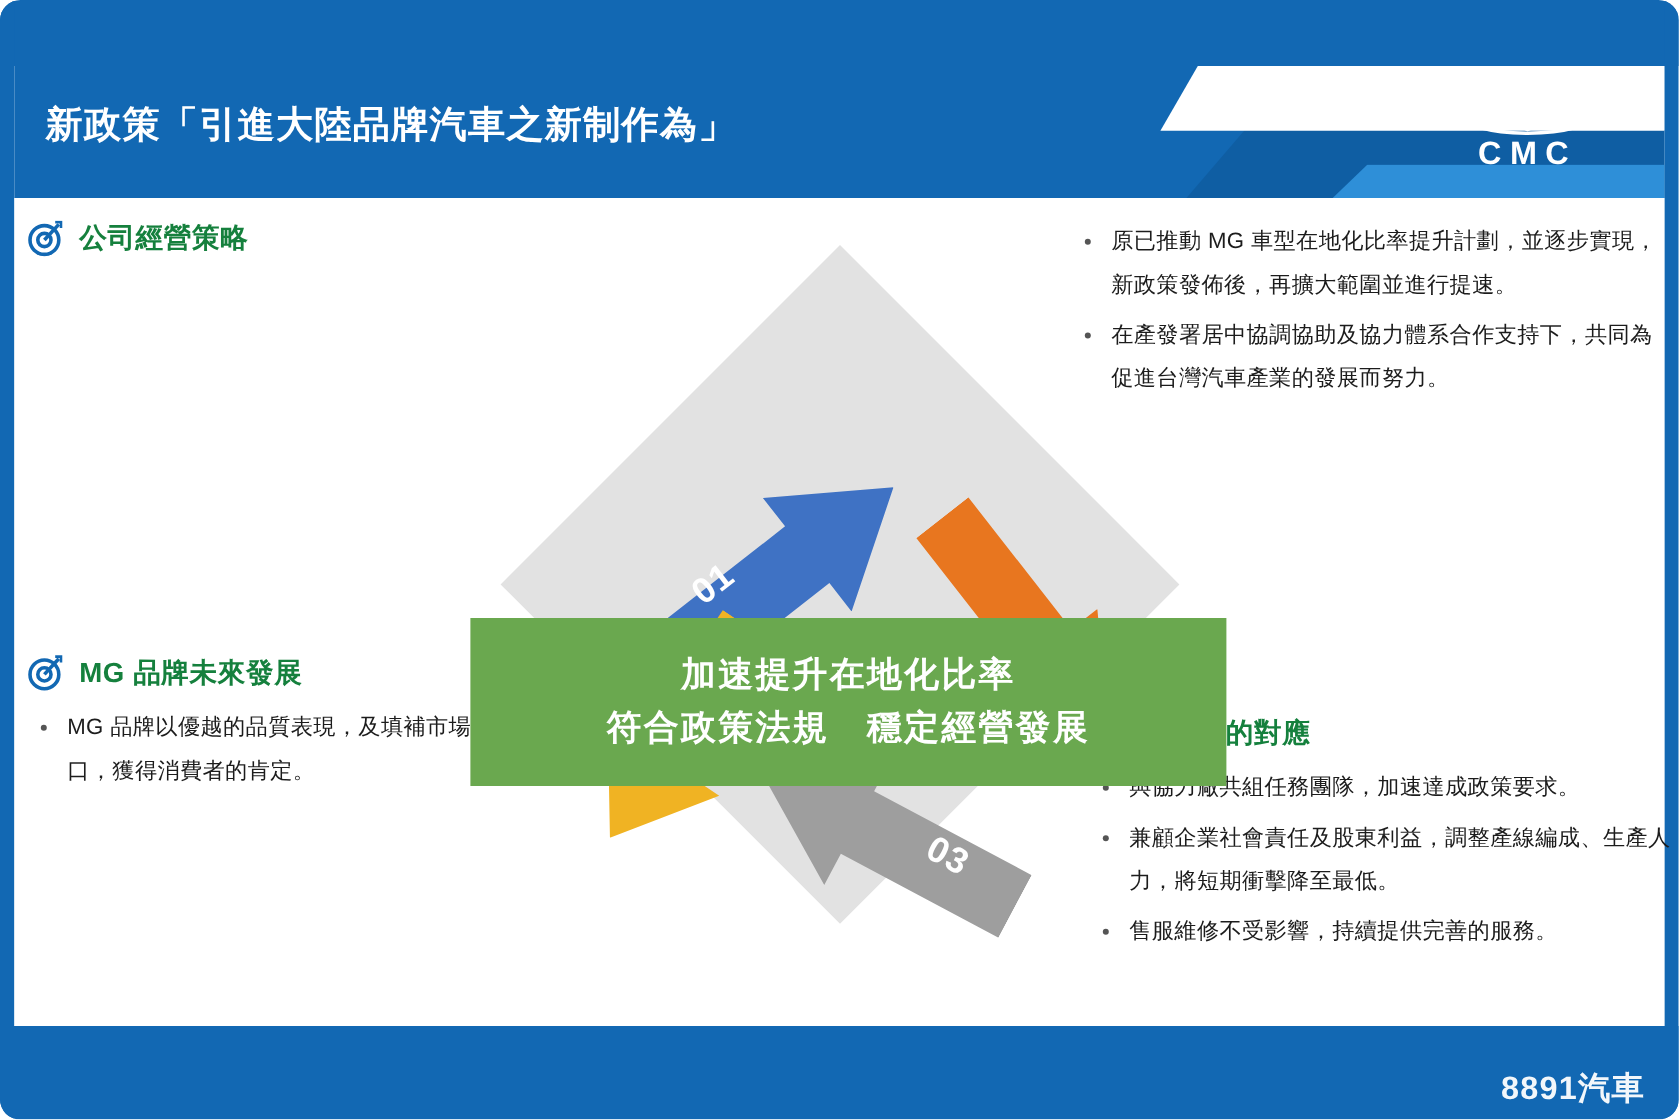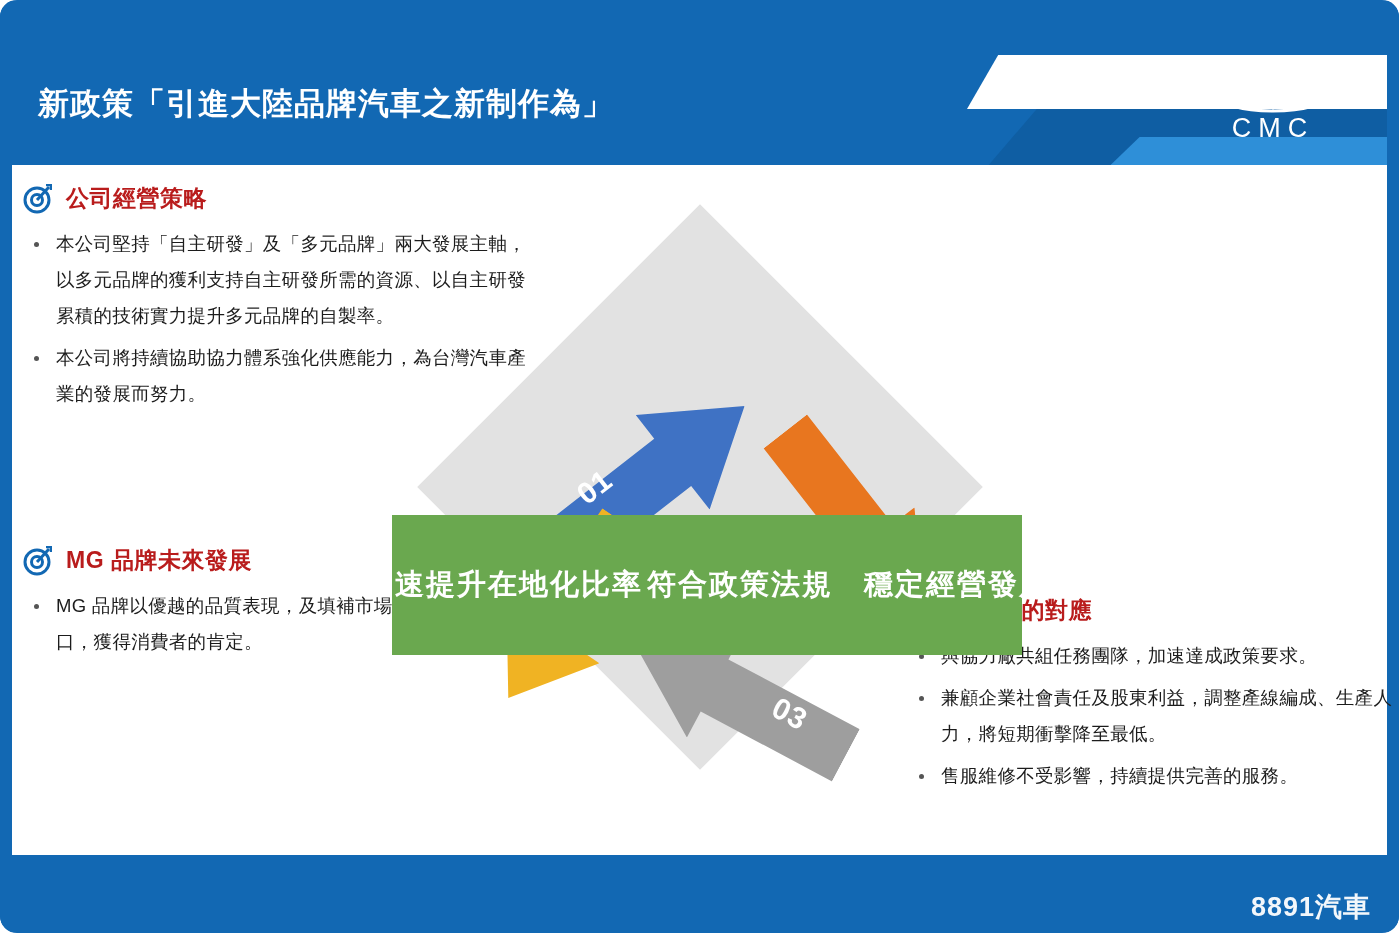--- a/index.html
+++ b/index.html
@@ -92,21 +92,21 @@
     text-align: center;
     color: #ffffff;
   }
   .cmc-mark {
     position: relative;
     width: 118px; height: 36px;
     margin: 0 auto 2px auto;
   }
   .cmc-word {
     font-size: 27px;
-    font-weight: normal;
+    font-weight: bold;
     letter-spacing: 7px;
     line-height: 1;
   }
   
   .content {
     position: absolute;
     left: 12px; top: 165px;
     width: 1375px; height: 690px;
     background: #ffffff;
   }
@@ -120,21 +120,21 @@
     margin-bottom: 12px;
   }
   .target-icon {
     width: 30px; height: 30px;
     flex: 0 0 auto;
     position: relative;
   }
   .block-title {
     font-size: 23px;
     font-weight: bold;
-    color: #b91c1c;
+    color: #15803d;
     letter-spacing: 0.5px;
     white-space: nowrap;
   }
   ul.bullets {
     list-style: none;
     margin: 0;
     padding: 0;
   }
   ul.bullets li {
     position: relative;
@@ -218,21 +218,21 @@
     transform: rotate(-56deg);
   }
   .label04 { left: 80px; top: 370px; transform: rotate(-56deg); }
 
   .center-banner {
     position: absolute;
     left: -60px; top: 290px;
     width: 630px; height: 140px;
     background: #6aa84f;
     display: flex;
-    flex-direction: row;
+    flex-direction: column;
     align-items: center;
     justify-content: center;
     gap: 4px;
   }
   .center-banner .line {
     color: #ffffff;
     font-size: 29px;
     font-weight: bold;
     letter-spacing: 2px;
     white-space: nowrap;
@@ -283,27 +283,27 @@
         <span class="target-icon">
           <svg width="30" height="30" viewBox="0 0 30 30">
             <circle cx="15" cy="16" r="12" fill="none" stroke="#1268b3" stroke-width="3"></circle>
             <circle cx="15" cy="16" r="5.5" fill="none" stroke="#1268b3" stroke-width="3"></circle>
             <path d="M15 16 L27 3" stroke="#1268b3" stroke-width="3" fill="none"></path>
             <path d="M24 1 L29 1 L29 6" fill="none" stroke="#1268b3" stroke-width="2.5"></path>
           </svg>
         </span>
         <span class="block-title">公司經營策略</span>
       </div>
+    </div>
+
+    <div class="block" id="block-support">
       <ul class="bullets">
-        <li>本公司堅持「自主研發」及「多元品牌」兩大發展主軸，以多元品牌的獲利支持自主研發所需的資源、以自主研發累積的技術實力提升多元品牌的自製率。</li>
-        <li>本公司將持續協助協力體系強化供應能力，為台灣汽車產業的發展而努力。</li>
+        <li>原已推動 MG 車型在地化比率提升計劃，並逐步實現，新政策發佈後，再擴大範圍並進行提速。</li>
+        <li>在產發署居中協調協助及協力體系合作支持下，共同為促進台灣汽車產業的發展而努力。</li>
       </ul>
-    </div>
-
-    <div class="block" id="block-support">
     </div>
 
     <div class="block" id="block-mg">
       <div class="block-head">
         <span class="target-icon">
           <svg width="30" height="30" viewBox="0 0 30 30">
             <circle cx="15" cy="16" r="12" fill="none" stroke="#1268b3" stroke-width="3"></circle>
             <circle cx="15" cy="16" r="5.5" fill="none" stroke="#1268b3" stroke-width="3"></circle>
             <path d="M15 16 L27 3" stroke="#1268b3" stroke-width="3" fill="none"></path>
             <path d="M24 1 L29 1 L29 6" fill="none" stroke="#1268b3" stroke-width="2.5"></path>

